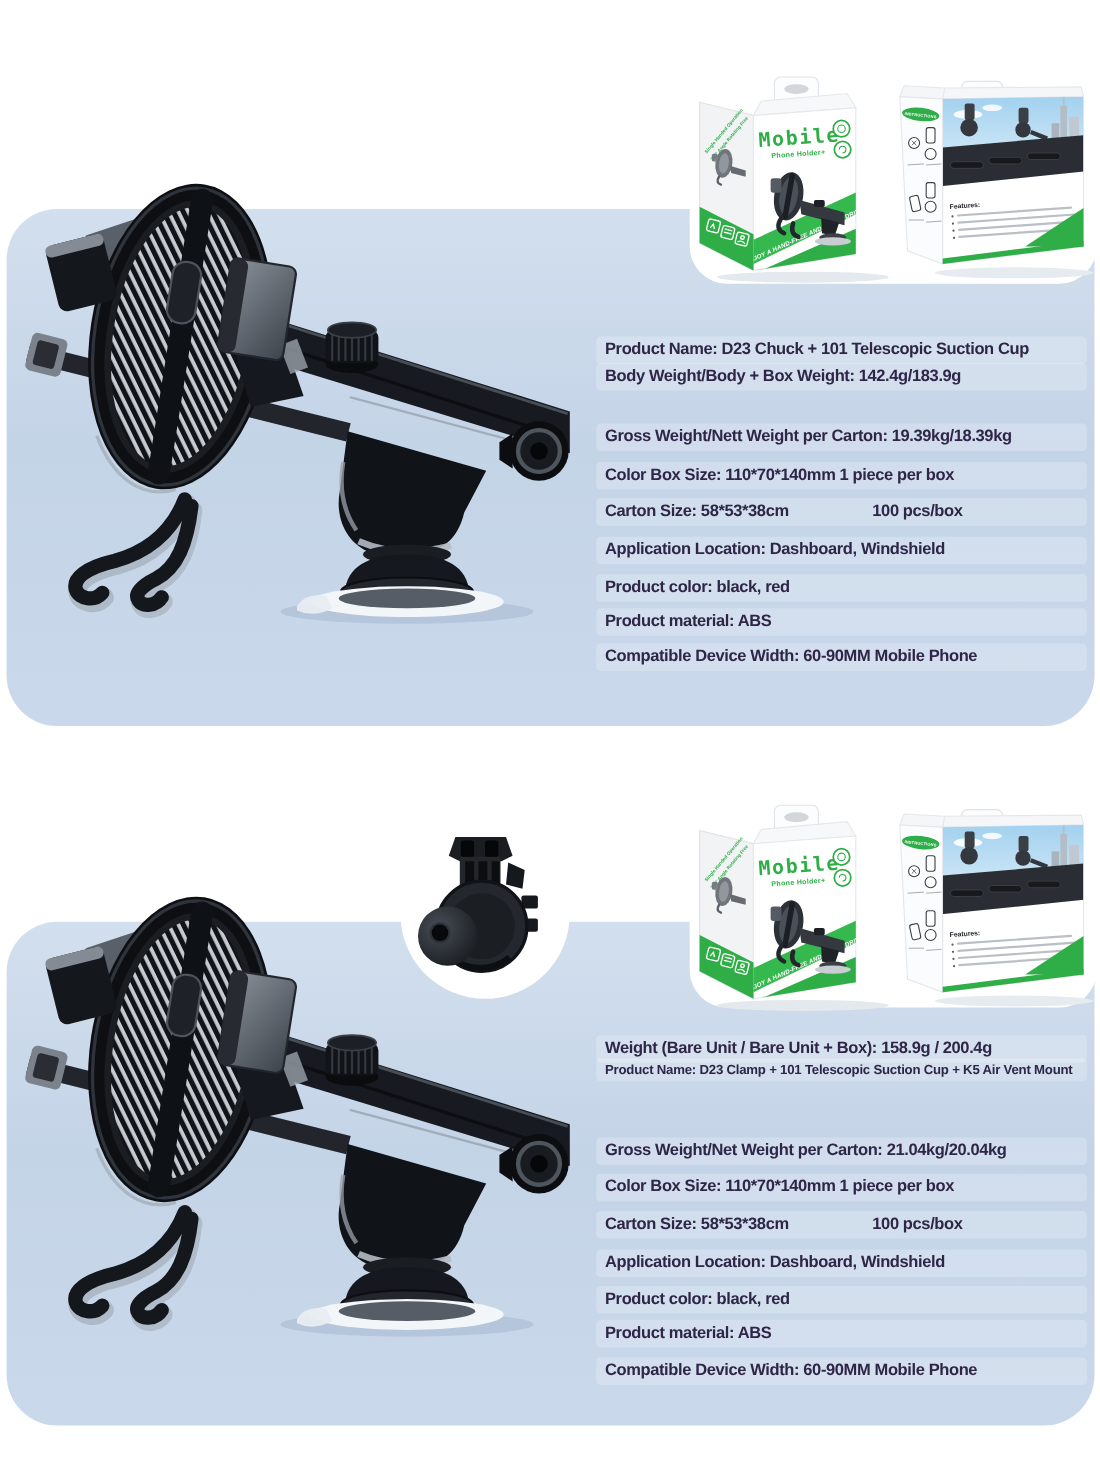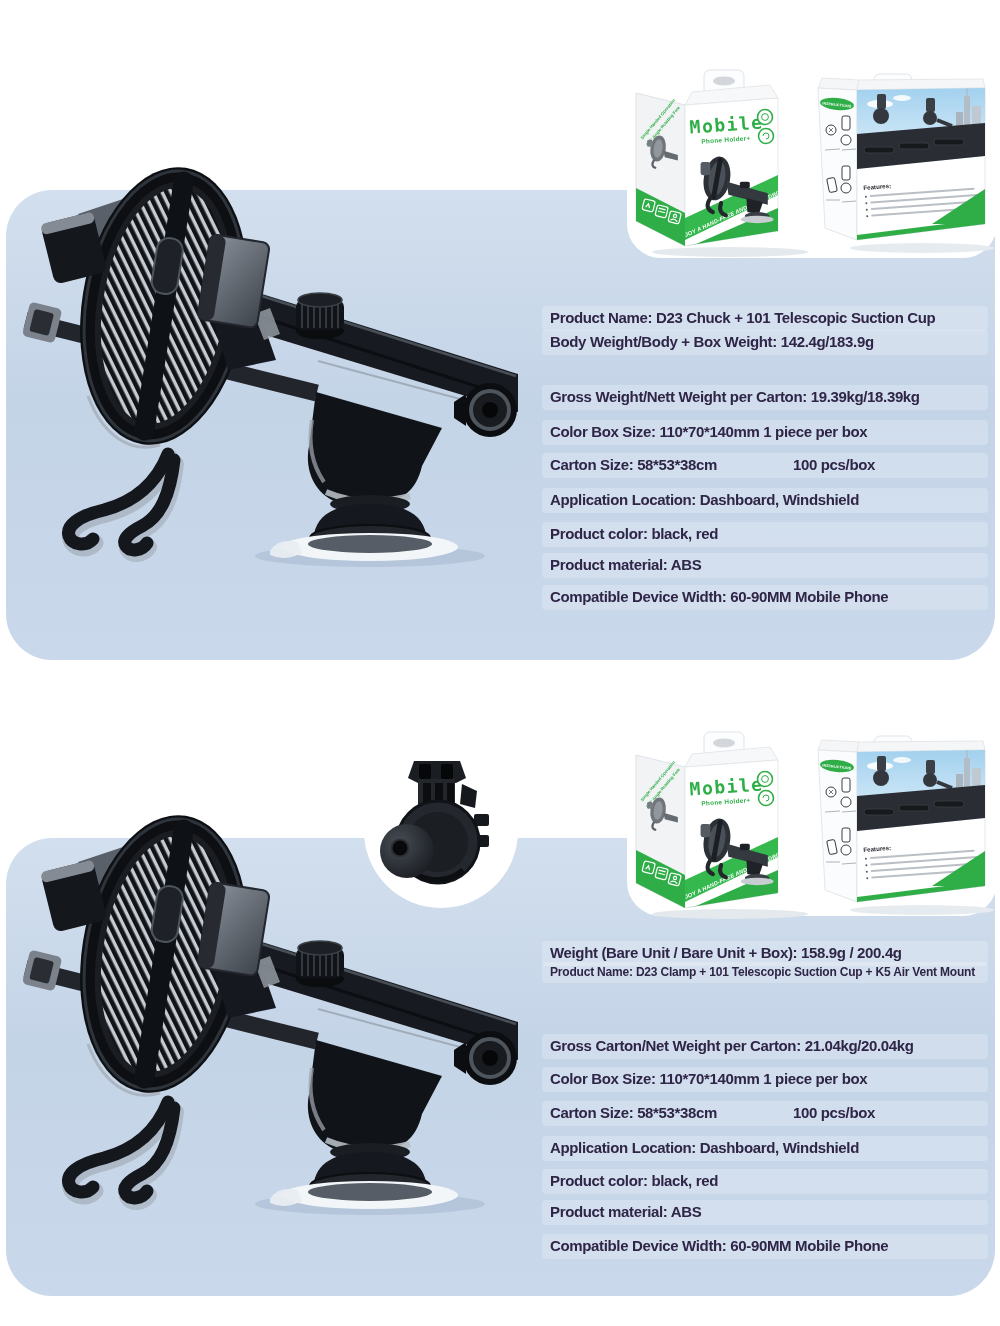--- a/index.html
+++ b/index.html
@@ -358,21 +358,21 @@
       </svg>
     <svg class="clip-svg">
         <use href="#ventclip"></use>
       </svg>
     <svg class="holder-svg holder-bottom">
         <use href="#holder"></use>
       </svg>
 
     <div class="spec-line small" style="top:962px">Product Name: D23 Clamp + 101 Telescopic Suction Cup + K5 Air Vent Mount</div>
     <div class="spec-line" style="top:941px">Weight (Bare Unit / Bare Unit + Box): 158.9g / 200.4g</div>
-    <div class="spec-line" style="top:1034px">Gross Carton/Net Weight per Carton: 21.04kg/20.04kg</div>
+    <div class="spec-line" style="top:1034px">Gross Weight/Net Weight per Carton: 21.04kg/20.04kg</div>
     <div class="spec-line" style="top:1067px">Color Box Size: 110*70*140mm 1 piece per box</div>
     <div class="spec-line" style="top:1101px">
       <span>Carton Size: 58*53*38cm</span>
       <span class="pcs">100 pcs/box</span>
     </div>
     <div class="spec-line" style="top:1136px">Application Location: Dashboard, Windshield</div>
     <div class="spec-line" style="top:1169px">Product color: black, red</div>
     <div class="spec-line" style="top:1200px">Product material: ABS</div>
     <div class="spec-line" style="top:1234px">Compatible Device Width: 60-90MM Mobile Phone</div>
   </section>

